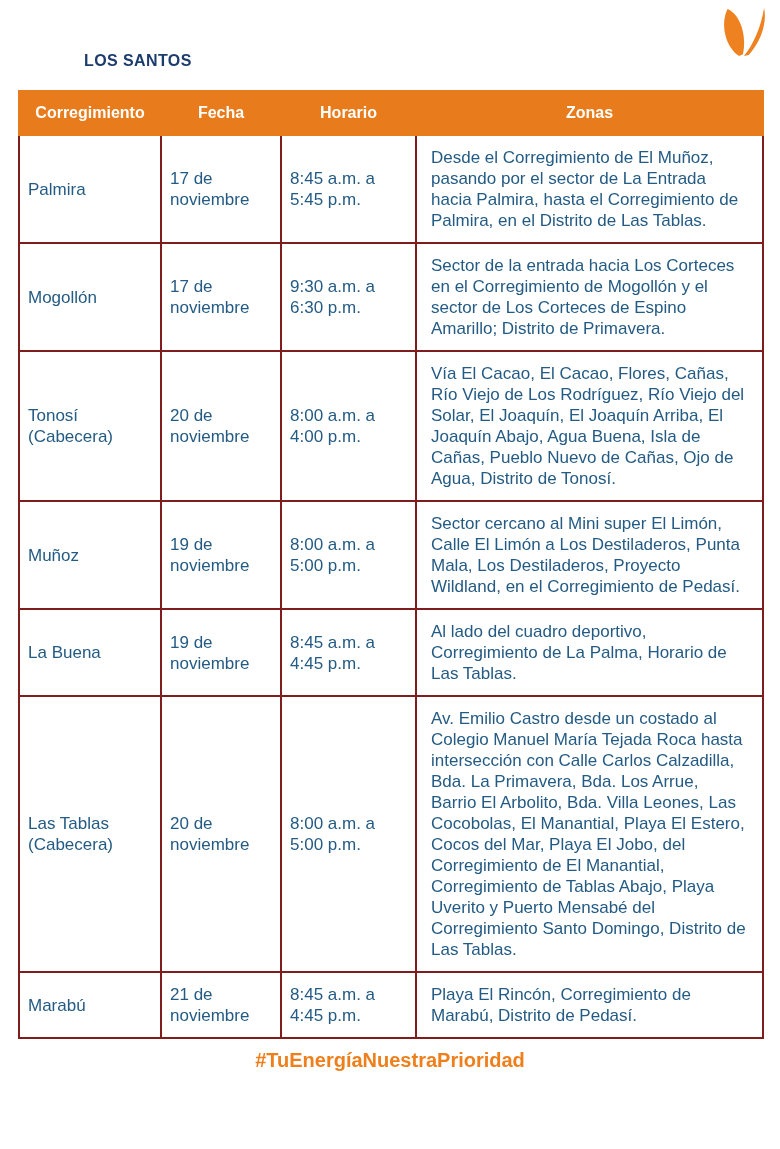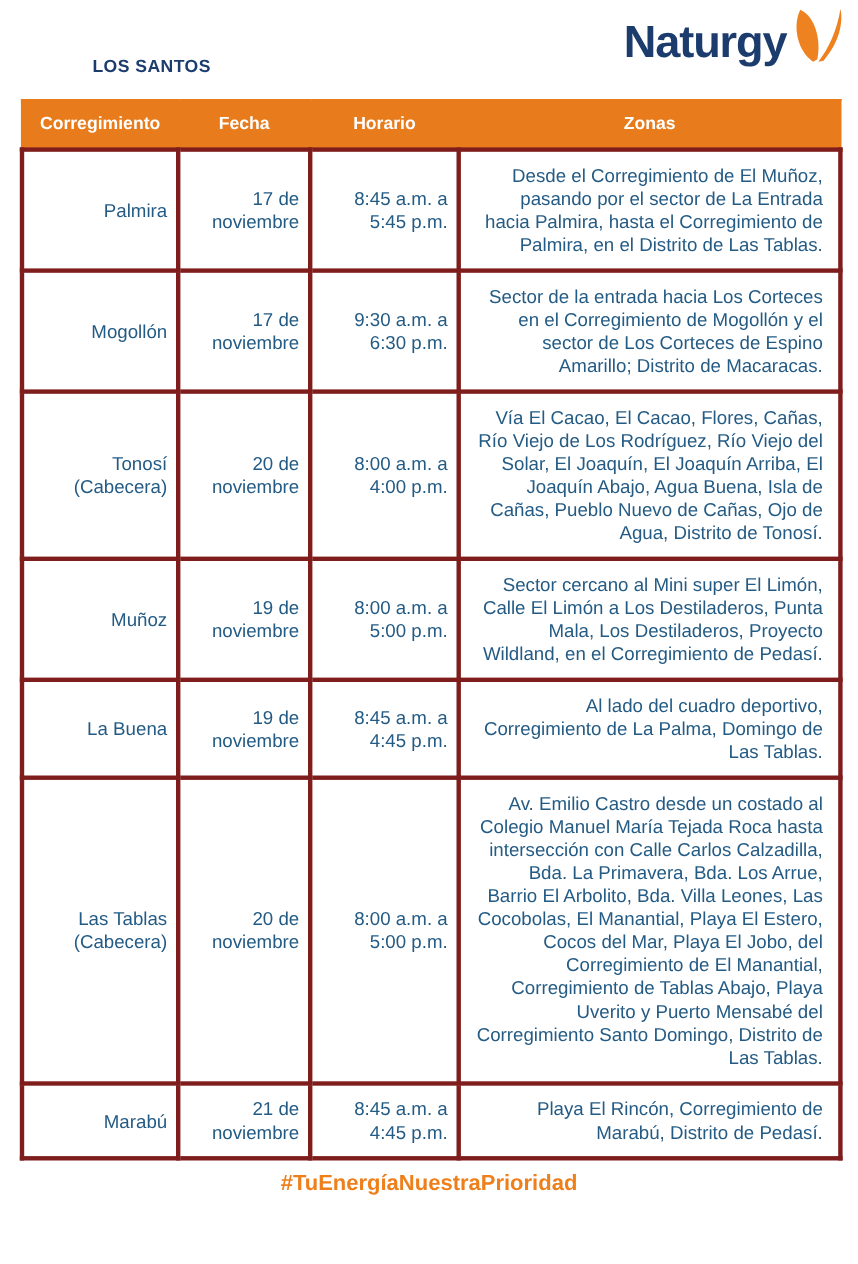--- a/index.html
+++ b/index.html
@@ -69,25 +69,25 @@
     background: #e87c1c;
     color: #ffffff;
     font-size: 16px;
     font-weight: 700;
     height: 40px;
     border: 2px solid #e87c1c;
     text-align: center;
     vertical-align: middle;
   }
   td {
-    border: 4px solid #7f1d1d;
+    border: 2px solid #7f1d1d;
     color: #245b84;
     font-size: 17px;
     line-height: 21px;
-    text-align: right;
+    text-align: left;
     vertical-align: middle;
     padding: 11px 8px;
   }
   td.zonas {
     padding: 11px 14px;
   }
 
   
   .hashtag {
     margin-top: 10px;
@@ -97,21 +97,20 @@
     font-weight: 700;
   }
 </style>
 </head>
 <body>
 
 <div class="page">
 
   <div class="top">
     <div class="logo">
-      <span class="logo-word">Naturgy</span>
       <svg class="logo-icon" viewBox="0 0 52 54" aria-hidden="true">
         <path d="M24,51 C10,42 4,18 12,2 C26,8 32,31 28,49 Z" fill="#ef8220"></path>
         <path d="M29,51 C39,39 47,20 50,1 C53,15 48,34 34,50 Z" fill="#ef8220"></path>
       </svg>
     </div>
     <div class="region-title">LOS SANTOS</div>
   </div>
 
   <div class="tbl-wrap">
     <table>
@@ -133,39 +132,39 @@
         <tr>
           <td>Palmira</td>
           <td>17 de noviembre</td>
           <td>8:45 a.m. a 5:45 p.m.</td>
           <td class="zonas">Desde el Corregimiento de El Muñoz, pasando por el sector de La Entrada hacia Palmira, hasta el Corregimiento de Palmira, en el Distrito de Las Tablas.</td>
         </tr>
         <tr>
           <td>Mogollón</td>
           <td>17 de noviembre</td>
           <td>9:30 a.m. a 6:30 p.m.</td>
-          <td class="zonas">Sector de la entrada hacia Los Corteces en el Corregimiento de Mogollón y el sector de Los Corteces de Espino Amarillo; Distrito de Macaracas.</td>
+          <td class="zonas">Sector de la entrada hacia Los Corteces en el Corregimiento de Mogollón y el sector de Los Corteces de Espino Amarillo; Distrito de Primavera.</td>
         </tr>
         <tr>
           <td>Tonosí (Cabecera)</td>
           <td>20 de noviembre</td>
           <td>8:00 a.m. a 4:00 p.m.</td>
           <td class="zonas">Vía El Cacao, El Cacao, Flores, Cañas, Río Viejo de Los Rodríguez, Río Viejo del Solar, El Joaquín, El Joaquín Arriba, El Joaquín Abajo, Agua Buena, Isla de Cañas, Pueblo Nuevo de Cañas, Ojo de Agua, Distrito de Tonosí.</td>
         </tr>
         <tr>
           <td>Muñoz</td>
           <td>19 de noviembre</td>
           <td>8:00 a.m. a 5:00 p.m.</td>
           <td class="zonas">Sector cercano al Mini super El Limón, Calle El Limón a Los Destiladeros, Punta Mala, Los Destiladeros, Proyecto Wildland, en el Corregimiento de Pedasí.</td>
         </tr>
         <tr>
           <td>La Buena</td>
           <td>19 de noviembre</td>
           <td>8:45 a.m. a 4:45 p.m.</td>
-          <td class="zonas">Al lado del cuadro deportivo, Corregimiento de La Palma, Domingo de Las Tablas.</td>
+          <td class="zonas">Al lado del cuadro deportivo, Corregimiento de La Palma, Horario de Las Tablas.</td>
         </tr>
         <tr>
           <td>Las Tablas (Cabecera)</td>
           <td>20 de noviembre</td>
           <td>8:00 a.m. a 5:00 p.m.</td>
           <td class="zonas">Av. Emilio Castro desde un costado al Colegio Manuel María Tejada Roca hasta intersección con Calle Carlos Calzadilla, Bda. La Primavera, Bda. Los Arrue, Barrio El Arbolito, Bda. Villa Leones, Las Cocobolas, El Manantial, Playa El Estero, Cocos del Mar, Playa El Jobo, del Corregimiento de El Manantial, Corregimiento de Tablas Abajo, Playa Uverito y Puerto Mensabé del Corregimiento Santo Domingo, Distrito de Las Tablas.</td>
         </tr>
         <tr>
           <td>Marabú</td>
           <td>21 de noviembre</td>

